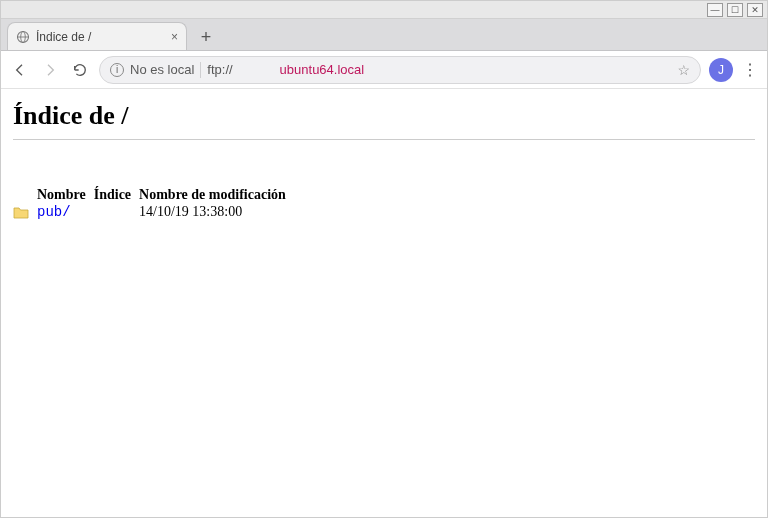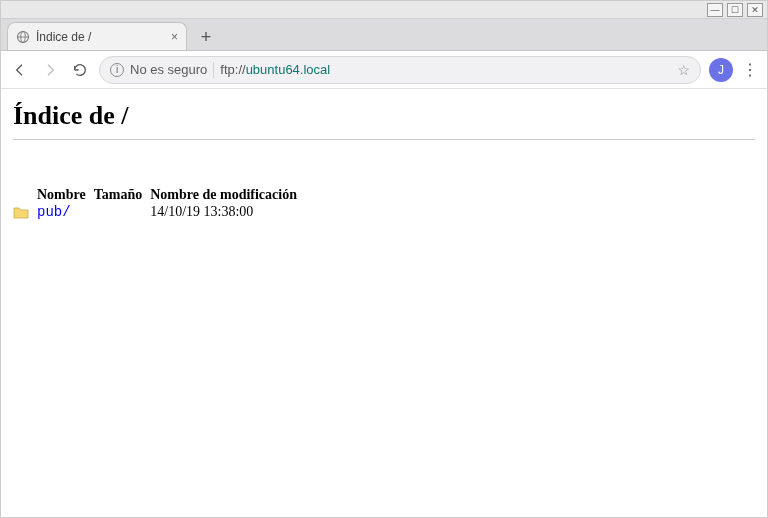--- a/index.html
+++ b/index.html
@@ -95,21 +95,21 @@
     display: flex;
     align-items: center;
     padding: 0 10px;
     gap: 6px;
     font-size: 13px;
     color: #5a5a5a;
   }
   .omnibox .info { width:14px; height:14px; border:1px solid #888; border-radius:50%; display:flex; align-items:center; justify-content:center; font-size:10px; color:#666; }
   .omnibox .sep { width:1px; height:16px; background:#cfcfd1; }
   .omnibox .urltext { color:#555; }
-  .omnibox .urlbold { color:#0f766e; font-weight: 500; }
+  .omnibox .urlbold { color:#be185d; font-weight: 500; margin-left: 47px; }
   .omnibox .star { margin-left:auto; color:#888; font-size:14px; }
   .avatar {
     width: 24px; height:24px; border-radius:50%;
     background:#6b72e6; color:#fff; font-size:12px;
     display:flex; align-items:center; justify-content:center;
   }
   .menu-btn { font-size:16px; color:#555; cursor:pointer; width:18px; text-align:center; }
   
   .page {
     padding: 8px 12px;
@@ -195,38 +195,38 @@
         <path d="M9 4l8 8-8 8" fill="none" stroke="currentColor" stroke-width="2"></path>
       </svg>
   </div>
   <div class="nav-btn">
     <svg viewBox="0 0 24 24">
         <path d="M4 12a8 8 0 1 1 2.5 5.8M4 12V6m0 6h6" fill="none" stroke="currentColor" stroke-width="2"></path>
       </svg>
   </div>
   <div class="omnibox">
     <span class="info">i</span>
-    <span>No es seguro</span>
+    <span>No es local</span>
     <span class="sep"></span>
     <span class="urltext"><span>ftp://</span><span class="urlbold">ubuntu64.local</span></span>
     <span class="star">☆</span>
   </div>
   <div class="avatar">J</div>
   <div class="menu-btn">⋮</div>
 </div>
 
 <div class="page">
   <h1>Índice de /</h1>
   <hr>
   <table class="listing">
     <thead>
       <tr>
         <th></th>
         <th>Nombre</th>
-        <th>Tamaño</th>
+        <th>Índice</th>
         <th>Nombre de modificación</th>
       </tr>
     </thead>
     <tbody>
       <tr>
         <td><span class="file-icon">
           <svg viewBox="0 0 16 16">
                 <path d="M1 3h5l1.5 2H15v8H1z" fill="#f7d774" stroke="#c9a93c" stroke-width="0.8"></path>
               </svg>
         </span></td>

